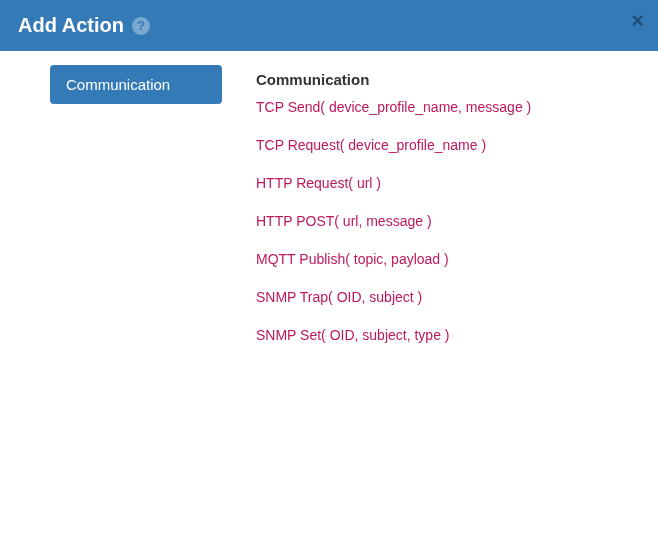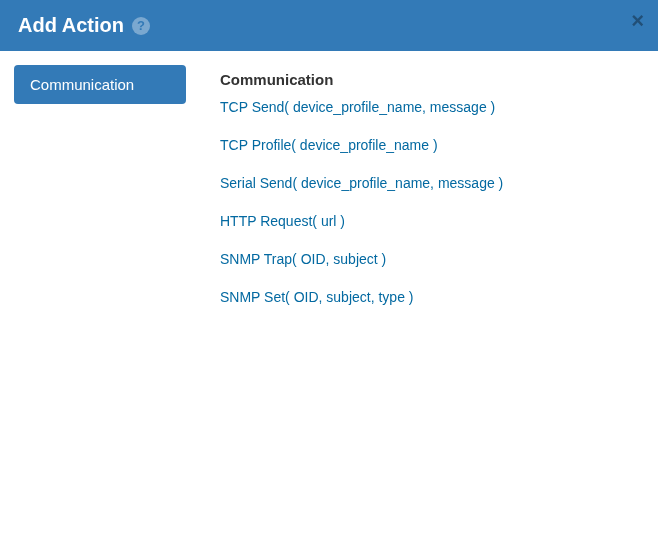--- a/index.html
+++ b/index.html
@@ -41,20 +41,21 @@
     font-weight: 700;
     color: rgba(0,0,0,0.35);
     background: none;
     border: none;
     cursor: pointer;
     line-height: 1;
   }
   .modal-body {
     display: flex;
     padding: 14px 18px 18px 14px;
+    margin-left: 36px;
   }
   .sidebar {
     width: 172px;
     flex: 0 0 172px;
   }
   .nav-pill {
     display: block;
     background: #337ab7;
     color: #fff;
     font-size: 15px;
@@ -76,21 +77,21 @@
     color: #333;
     margin-bottom: 10px;
   }
   .action-list {
     list-style: none;
   }
   .action-item {
     margin-bottom: 20px;
   }
   .action-link {
-    color: #0369a1;
+    color: #be185d;
     font-size: 14px;
     text-decoration: none;
     cursor: pointer;
   }
 </style>
 </head>
 <body>
 
 <div class="modal">
   <div class="modal-header">
@@ -103,21 +104,22 @@
 
   <div class="modal-body">
     <div class="sidebar">
       <button class="nav-pill">Communication</button>
     </div>
 
     <div class="content">
       <div class="section-title">Communication</div>
       <ul class="action-list">
         <li class="action-item"><a class="action-link">TCP Send( device_profile_name, message )</a></li>
-        <li class="action-item"><a class="action-link">TCP Profile( device_profile_name )</a></li>
-        <li class="action-item"><a class="action-link">Serial Send( device_profile_name, message )</a></li>
+        <li class="action-item"><a class="action-link">TCP Request( device_profile_name )</a></li>
         <li class="action-item"><a class="action-link">HTTP Request( url )</a></li>
+        <li class="action-item"><a class="action-link">HTTP POST( url, message )</a></li>
+        <li class="action-item"><a class="action-link">MQTT Publish( topic, payload )</a></li>
         <li class="action-item"><a class="action-link">SNMP Trap( OID, subject )</a></li>
         <li class="action-item"><a class="action-link">SNMP Set( OID, subject, type )</a></li>
       </ul>
     </div>
   </div>
 </div>
 
 </body></html>

